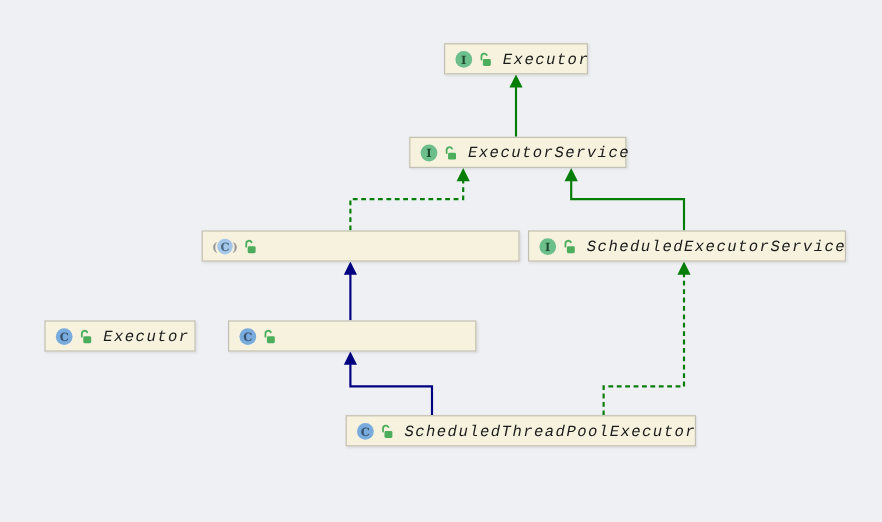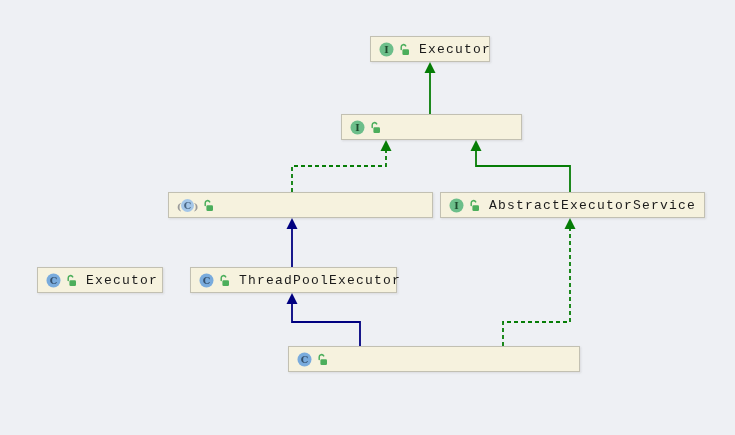--- a/index.html
+++ b/index.html
@@ -24,20 +24,21 @@
     padding-left:8px;
     cursor:default;
   }
   .node .type-icon{display:flex;align-items:center;margin-right:5px;flex:none;}
   .node .mod-icon{display:flex;align-items:center;margin-right:9px;flex:none;}
   .node .label{
     font-size:13px;
     letter-spacing:1.2px;
     color:#1b1b1b;
     white-space:nowrap;
+    font-style:italic;
   }
   .icon-letter{
     font-family:"DejaVu Serif","Liberation Serif",serif;
     font-weight:bold;
   }
 </style>
 </head>
 <body>
 
 <div class="canvas">
@@ -89,20 +90,21 @@
             <circle cx="7.5" cy="7.5" r="7" fill="#6cbe8a"></circle>
             <text x="7.5" y="11" text-anchor="middle" font-size="9.5" fill="#1e4a2d" class="icon-letter">I</text>
           </svg>
         </span>
         <span class="mod-icon">
           <svg width="11" height="13" viewBox="0 0 11 13">
             <path d="M2.2,6.6 L2.2,4.1 A2.4,2.4 0 0 1 6.7,2.9" fill="none" stroke="#4cae5c" stroke-width="1.5" stroke-linecap="round"></path>
             <rect x="3.4" y="6.2" width="6.6" height="5.8" rx="1.2" fill="#4cae5c"></rect>
           </svg>
         </span>
+        <span class="label">ExecutorService</span>
       </div>
       <div class="node" style="left: 168px; top: 192px; width: 265px; height: 26px;">
         <span class="type-icon">
           <svg width="21" height="15" viewBox="0 0 21 15">
             <circle cx="10.5" cy="7.5" r="6.5" fill="#a4c6e8"></circle>
             <text x="2" y="11.5" text-anchor="middle" font-size="10" fill="#9a9a9a" class="icon-letter">(</text>
             <text x="19" y="11.5" text-anchor="middle" font-size="10" fill="#9a9a9a" class="icon-letter">)</text>
             <text x="10.5" y="11" text-anchor="middle" font-size="9.5" fill="#4a6785" class="icon-letter">C</text>
           </svg>
         </span>
@@ -119,21 +121,21 @@
             <circle cx="7.5" cy="7.5" r="7" fill="#6cbe8a"></circle>
             <text x="7.5" y="11" text-anchor="middle" font-size="9.5" fill="#1e4a2d" class="icon-letter">I</text>
           </svg>
         </span>
         <span class="mod-icon">
           <svg width="11" height="13" viewBox="0 0 11 13">
             <path d="M2.2,6.6 L2.2,4.1 A2.4,2.4 0 0 1 6.7,2.9" fill="none" stroke="#4cae5c" stroke-width="1.5" stroke-linecap="round"></path>
             <rect x="3.4" y="6.2" width="6.6" height="5.8" rx="1.2" fill="#4cae5c"></rect>
           </svg>
         </span>
-        <span class="label">AbstractExecutorService</span>
+        <span class="label">ScheduledExecutorService</span>
       </div>
       <div class="node" style="left: 37px; top: 267px; width: 126px; height: 26px;">
         <span class="type-icon">
           <svg width="15" height="15" viewBox="0 0 15 15">
             <circle cx="7.5" cy="7.5" r="7" fill="#79abdd"></circle>
             <text x="7.5" y="11" text-anchor="middle" font-size="9.5" fill="#35516f" class="icon-letter">C</text>
           </svg>
         </span>
         <span class="mod-icon">
           <svg width="11" height="13" viewBox="0 0 11 13">
@@ -149,30 +151,30 @@
             <circle cx="7.5" cy="7.5" r="7" fill="#79abdd"></circle>
             <text x="7.5" y="11" text-anchor="middle" font-size="9.5" fill="#35516f" class="icon-letter">C</text>
           </svg>
         </span>
         <span class="mod-icon">
           <svg width="11" height="13" viewBox="0 0 11 13">
             <path d="M2.2,6.6 L2.2,4.1 A2.4,2.4 0 0 1 6.7,2.9" fill="none" stroke="#4cae5c" stroke-width="1.5" stroke-linecap="round"></path>
             <rect x="3.4" y="6.2" width="6.6" height="5.8" rx="1.2" fill="#4cae5c"></rect>
           </svg>
         </span>
-        <span class="label">ThreadPoolExecutor</span>
       </div>
       <div class="node" style="left: 288px; top: 346px; width: 292px; height: 26px;">
         <span class="type-icon">
           <svg width="15" height="15" viewBox="0 0 15 15">
             <circle cx="7.5" cy="7.5" r="7" fill="#79abdd"></circle>
             <text x="7.5" y="11" text-anchor="middle" font-size="9.5" fill="#35516f" class="icon-letter">C</text>
           </svg>
         </span>
         <span class="mod-icon">
           <svg width="11" height="13" viewBox="0 0 11 13">
             <path d="M2.2,6.6 L2.2,4.1 A2.4,2.4 0 0 1 6.7,2.9" fill="none" stroke="#4cae5c" stroke-width="1.5" stroke-linecap="round"></path>
             <rect x="3.4" y="6.2" width="6.6" height="5.8" rx="1.2" fill="#4cae5c"></rect>
           </svg>
         </span>
+        <span class="label">ScheduledThreadPoolExecutor</span>
       </div>
     </div>
 </div>
 
 </body></html>

